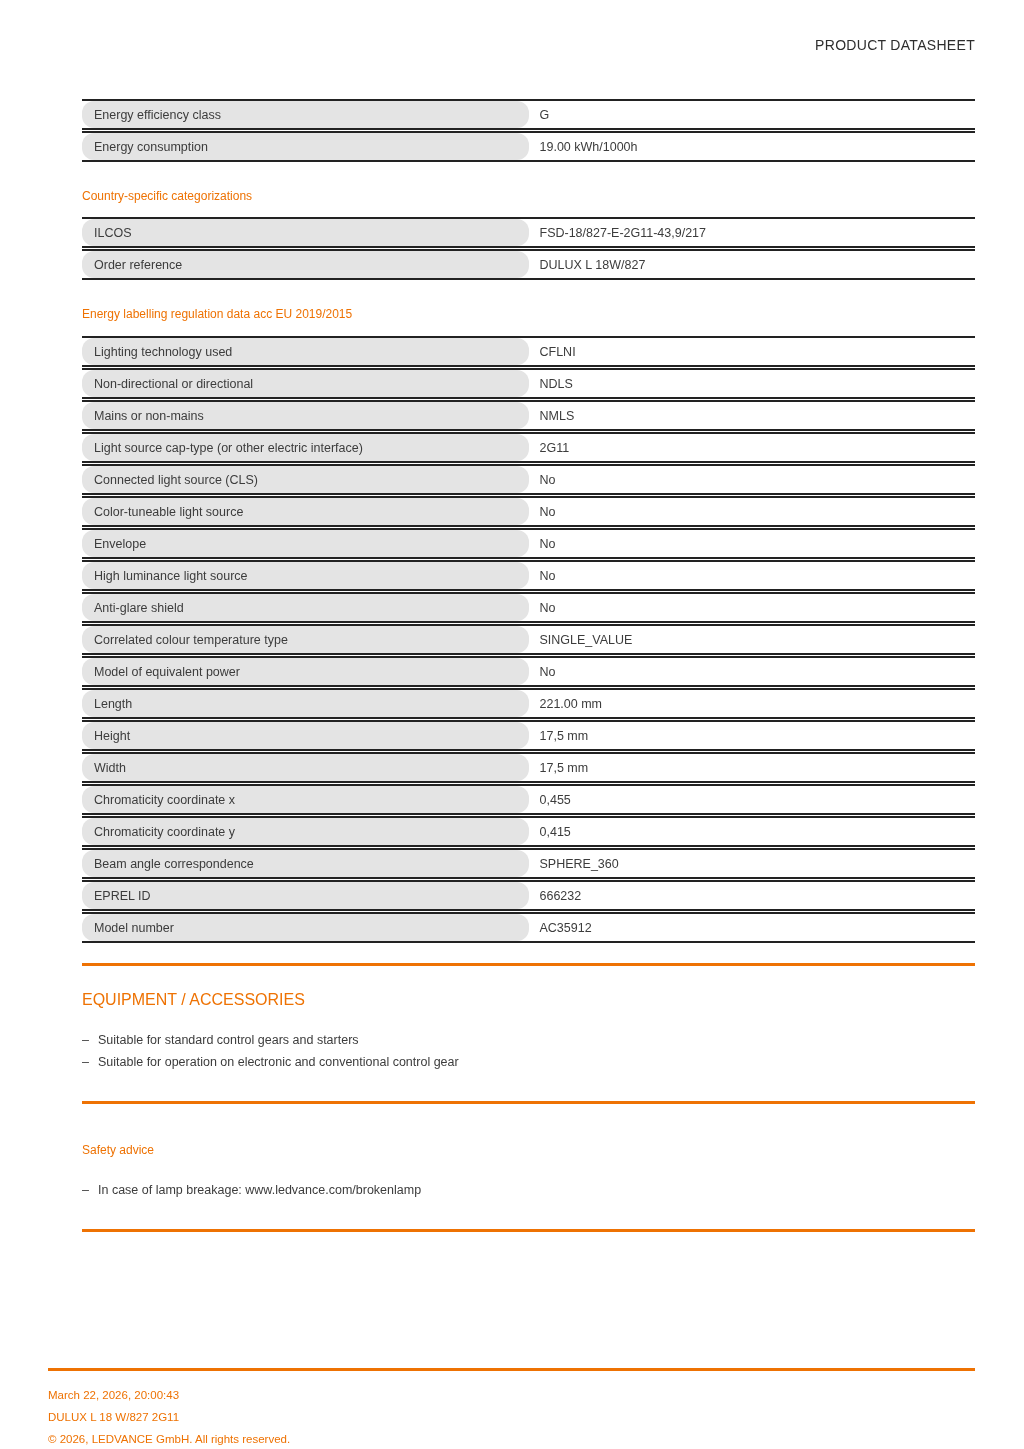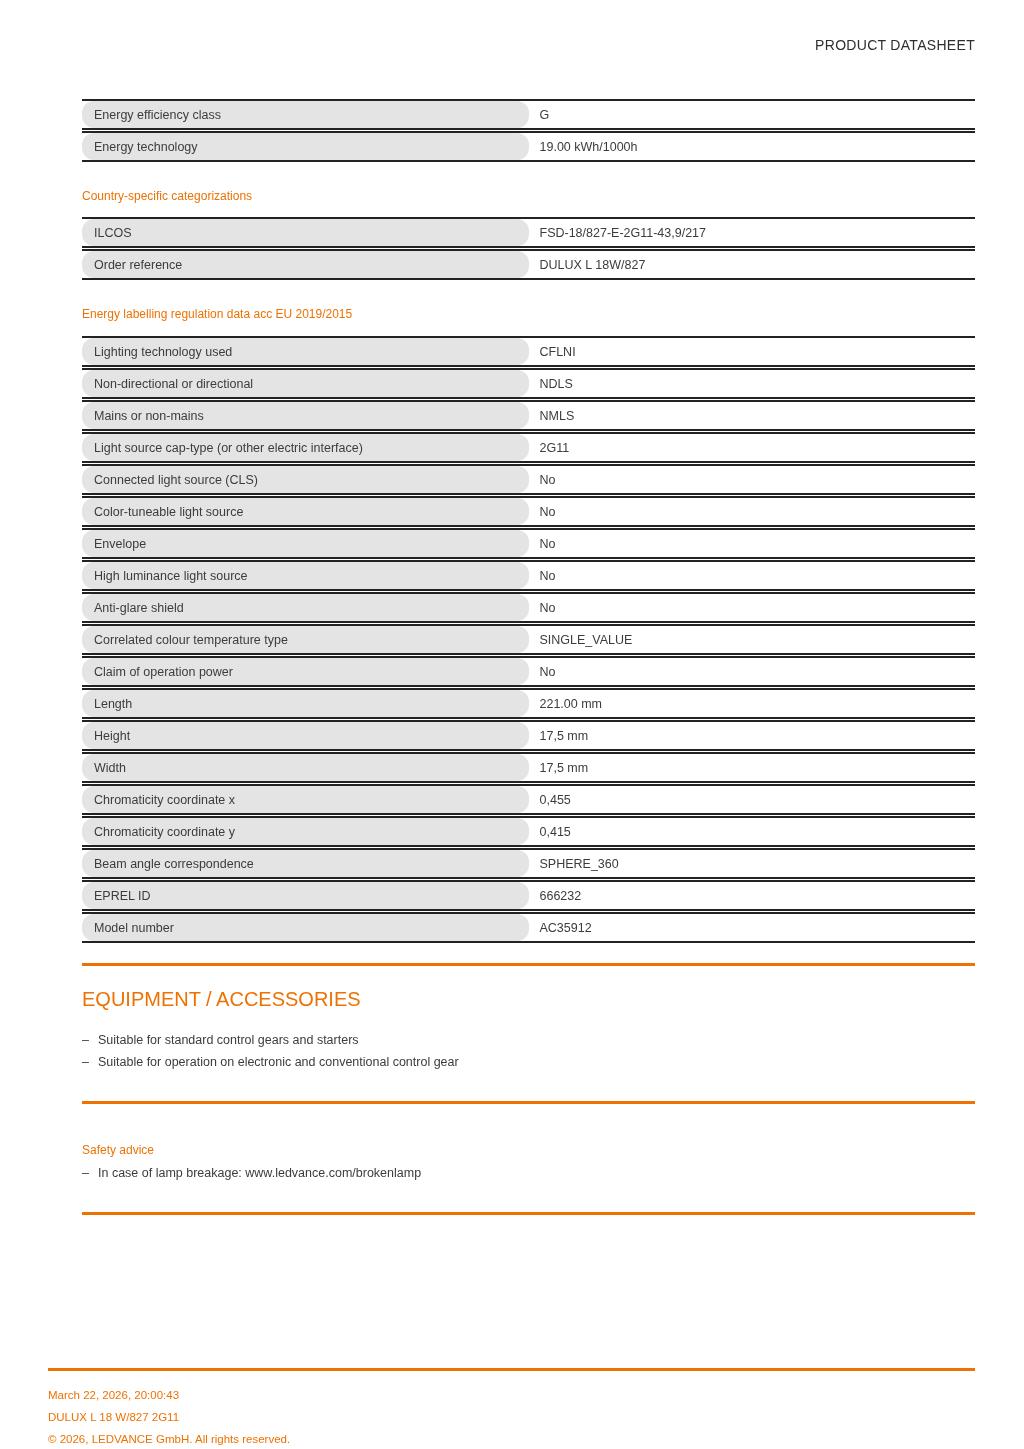--- a/index.html
+++ b/index.html
@@ -57,21 +57,21 @@
     align-items: center;
     padding-left: 11px;
     font-size: 12.5px;
   }
   .section-title {
     color: var(--accent);
     font-size: 12px;
     font-weight: 400;
     line-height: 17px;
   }
-  .big-title { font-size: 20px; }
+  .big-title { font-size: 16px; }
   .t-energy { margin-top: 46px; }
   .h-country { margin-top: 26px; }
   .t-country { margin-top: 12px; }
   .h-labelling { margin-top: 26px; }
   .t-labelling { margin-top: 13px; }
   .divider {
     height: 3px;
     background: var(--accent);
     border: none;
   }
@@ -84,21 +84,21 @@
     padding-left: 16px;
     position: relative;
   }
   .bullet-list li::before {
     content: "\2013";
     position: absolute;
     left: 0;
   }
   .div-2 { margin-top: 28px; }
   .h-safety { margin-top: 38px; }
-  .safety-list { margin-top: 3px; }
+  .safety-list { margin-top: 20px; }
   .footer {
     position: absolute;
     left: 48px;
     right: 49px;
     top: 1368px;
     border-top: 3px solid var(--accent);
     padding-top: 13px;
     display: flex;
     justify-content: space-between;
     color: var(--accent);
@@ -116,21 +116,21 @@
   <div class="page-header">PRODUCT DATASHEET</div>
 
   <div class="spec-table t-energy">
 
       <div class="trow">
         <div class="tlabel">Energy efficiency class</div>
         <div class="tvalue">G</div>
       </div>
 
       <div class="trow">
-        <div class="tlabel">Energy technology</div>
+        <div class="tlabel">Energy consumption</div>
         <div class="tvalue">19.00 kWh/1000h</div>
       </div>
     </div>
 
   <div class="section-title h-country">Country-specific categorizations</div>
 
   <div class="spec-table t-country">
 
       <div class="trow">
         <div class="tlabel">ILCOS</div>
@@ -191,21 +191,21 @@
         <div class="tlabel">Anti-glare shield</div>
         <div class="tvalue">No</div>
       </div>
 
       <div class="trow">
         <div class="tlabel">Correlated colour temperature type</div>
         <div class="tvalue">SINGLE_VALUE</div>
       </div>
 
       <div class="trow">
-        <div class="tlabel">Claim of operation power</div>
+        <div class="tlabel">Model of equivalent power</div>
         <div class="tvalue">No</div>
       </div>
 
       <div class="trow">
         <div class="tlabel">Length</div>
         <div class="tvalue">221.00 mm</div>
       </div>
 
       <div class="trow">
         <div class="tlabel">Height</div>

